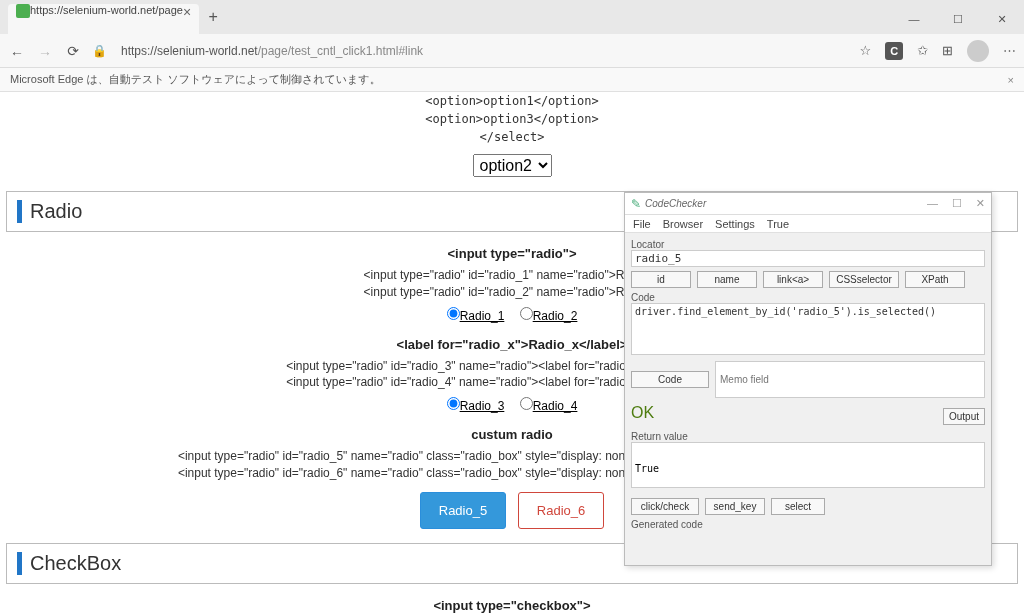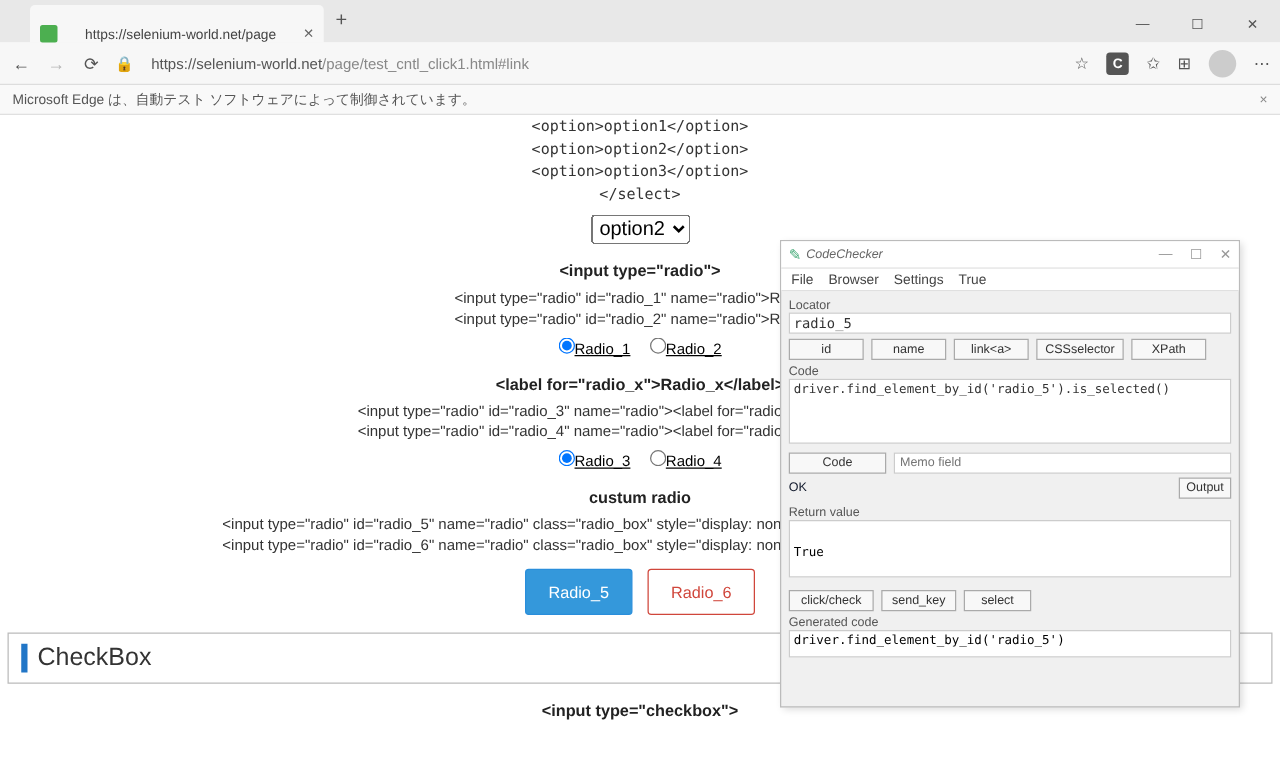--- a/index.html
+++ b/index.html
@@ -1,20 +1,20 @@
 <!DOCTYPE html>
 <html><head>
 <meta charset="utf-8">
 <style>
 * { box-sizing: border-box; margin: 0; padding: 0; }
 body { font-family: "Segoe UI", Arial, sans-serif; font-size: 13px; background: #fff; width: 1024px; height: 616px; overflow: hidden; position: relative; }
 
 
 .titlebar { height: 34px; background: #e8e8e8; display: flex; align-items: flex-end; }
-.tab { background: #f7f7f7; height: 30px; margin-left: 24px; display: flex; align-items: flex-end; padding: 0 8px; font-size: 11px; color: #444; border-top-left-radius: 4px; border-top-right-radius: 4px; min-width: 180px; gap: 22px; }
+.tab { background: #f7f7f7; height: 30px; margin-left: 8px; display: flex; align-items: flex-start; padding: 0 8px; font-size: 11px; color: #444; border-top-left-radius: 4px; border-top-right-radius: 4px; min-width: 180px; gap: 0; }
 .favicon { width: 14px; height: 14px; background: #4CAF50; display: inline-block; border-radius: 2px; }
 .tab-close { color: #666; font-size: 14px; margin-left: auto; }
 .newtab { width: 28px; text-align: center; color: #555; font-size: 16px; align-self: center; }
 .win-controls { margin-left: auto; display: flex; }
 .win-btn { width: 44px; height: 30px; display: flex; align-items: center; justify-content: center; color: #555; font-size: 11px; }
 
 .addrbar { height: 34px; display: flex; align-items: center; padding: 0 8px; gap: 10px; border-bottom: 1px solid #ddd; background: #f7f7f7; }
 .nav-icon { width: 18px; color: #555; text-align: center; font-size: 14px; }
 .lock { color: #777; font-size: 12px; }
 .url { flex: 1; color: #555; font-size: 12px; padding: 0 4px; }
@@ -52,22 +52,22 @@
 .tw-title-txt { font-style: italic; color: #666; font-size: 10px; }
 .tw-wc { margin-left: auto; display: flex; gap: 14px; color: #999; font-size: 11px; }
 .tw-menu { height: 18px; display: flex; gap: 12px; padding: 0 8px; font-size: 11px; color: #444; align-items: center; background: #fff; border-bottom: 1px solid #e0e0e0; }
 .tw-body { padding: 4px 6px; }
 .tw-label { font-size: 10px; color: #555; margin-top: 2px; }
 .tw-input { width: 100%; border: 1px solid #ccc; background: #fff; padding: 1px 3px; font-size: 11px; font-family: monospace; color: #333; }
 .tw-textarea { width: 100%; height: 52px; border: 1px solid #ccc; background: #fff; padding: 2px 3px; font-size: 10px; font-family: monospace; color: #333; resize: none; }
 .tw-btnrow { display: flex; gap: 6px; margin: 4px 0; }
 .tw-btn { border: 1px solid #aaa; background: #f8f8f8; padding: 2px 0; font-size: 10px; color: #333; text-align: center; cursor: pointer; width: 60px; }
 .tw-memo-row { display: flex; gap: 6px; align-items: center; margin: 4px 0; }
-.tw-memo { flex: 1; border: 1px solid #ccc; background: #fff; padding: 2px 4px; font-size: 10px; color: #999; }
-.ok { color: #0f172a; font-size: 10px; margin: 6px 0 2px; }
+.tw-memo { flex: 1; border: 1px solid #ccc; background: #fff; padding: 12px 4px; font-size: 10px; color: #999; }
+.ok { color: #4d7c0f; font-size: 16px; margin: 6px 0 2px; }
 .tw-output { display: flex; justify-content: flex-end; margin-top: -16px; margin-bottom: 6px; }
 .tw-output .tw-btn { width: 42px; }
 .tw-return { width: 100%; height: 46px; border: 1px solid #ccc; background: #fff; padding: 20px 3px; font-size: 10px; font-family: monospace; }
 .tw-gen { width: 100%; height: 22px; border: 1px solid #ccc; background: #fff; padding: 2px 3px; font-size: 10px; font-family: monospace; }
 .tw-actions { display: flex; gap: 6px; margin: 10px 0 4px; }
 </style>
 </head>
 <body>
 
 <div class="titlebar">
@@ -103,30 +103,32 @@
 </div>
 
 <div class="infobar">
   <span>Microsoft Edge は、自動テスト ソフトウェアによって制御されています。</span>
   <span class="x">×</span>
 </div>
 
 <div class="page">
   <div class="codeblock">
     <div>&lt;option&gt;option1&lt;/option&gt;</div>
-    <div>&lt;option&gt;option2&lt;/option&gt;</div>
     <div>&lt;option&gt;option3&lt;/option&gt;</div>
     <div>&lt;/select&gt;</div>
   </div>
   <div class="select-demo">
     <select>
       <option>option2</option>
     </select>
   </div>
 
+  <div class="section">
+    <h2>Radio</h2>
+  </div>
 
   <div class="subhead">&lt;input type="radio"&gt;</div>
   <div class="codeline">&lt;input type="radio" id="radio_1" name="radio"&gt;Radio_1</div>
   <div class="codeline">&lt;input type="radio" id="radio_2" name="radio"&gt;Radio_2</div>
   <div class="radiorow">
     <label><input type="radio" name="r" checked="" style=""><span>Radio_1</span></label>
     <label><input type="radio" name="r" style=""><span>Radio_2</span></label>
   </div>
 
   <div class="subhead">&lt;label for="radio_x"&gt;Radio_x&lt;/label&gt;</div>
@@ -190,15 +192,14 @@
         <div class="tw-btn">Output</div>
       </div>
     <div class="tw-label">Return value</div>
     <div class="tw-return"><span>True</span></div>
     <div class="tw-actions">
       <div class="tw-btn" style="width:68px">click/check</div>
       <div class="tw-btn" style="width:60px">send_key</div>
       <div class="tw-btn" style="width:54px">select</div>
     </div>
     <div class="tw-label">Generated code</div>
-    <div class="tw-gen"><span>driver.find_element_by_id('radio_5')</span></div>
   </div>
 </div>
 
 </body></html>

